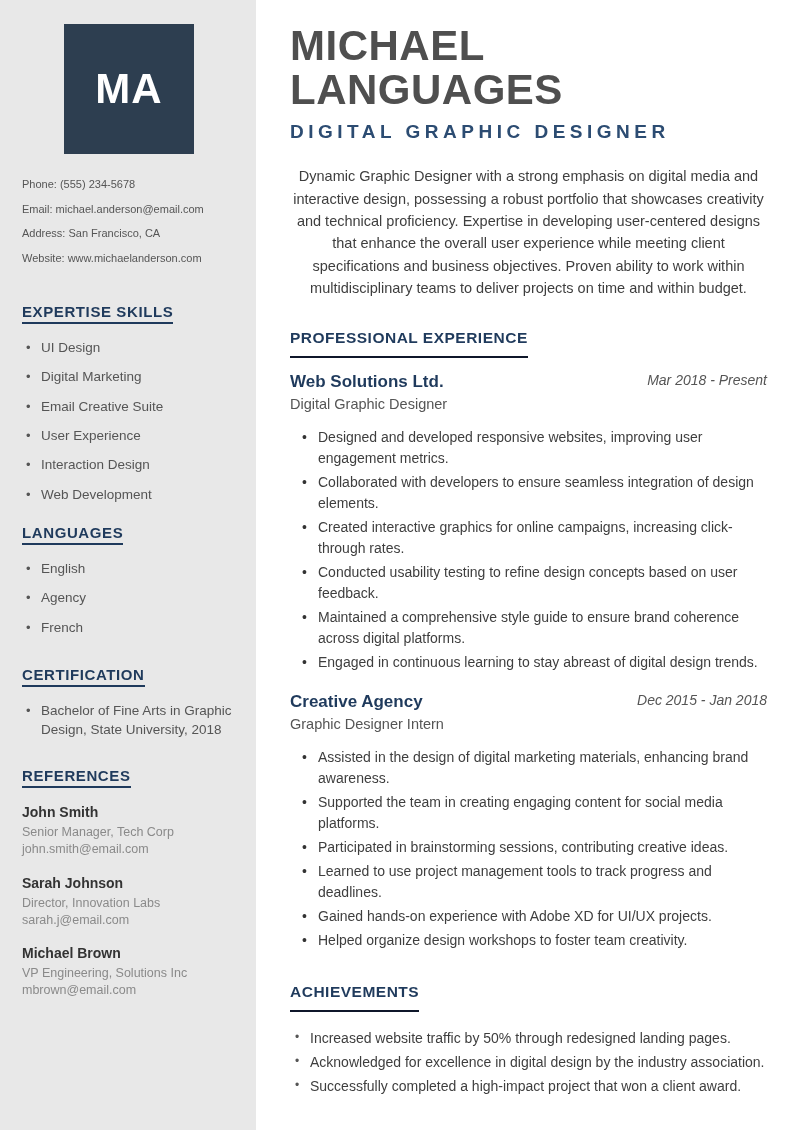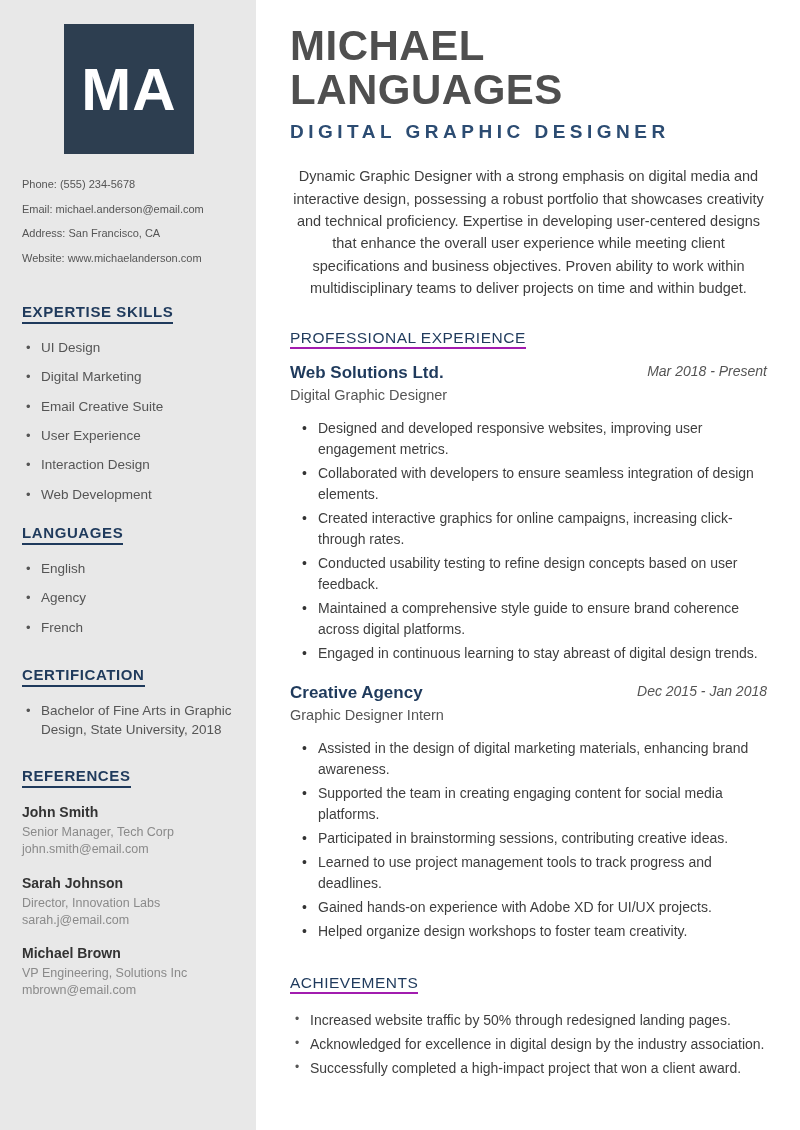--- a/index.html
+++ b/index.html
@@ -18,21 +18,21 @@
     padding: 24px 20px 20px 22px;
     flex-shrink: 0;
   }
   .avatar {
     width: 130px; height: 130px;
     background: #2d3e50;
     margin: 0 auto;
     display: flex; align-items: center; justify-content: center;
   }
   .avatar span {
-    color: #ffffff; font-size: 60px; font-weight: bold; letter-spacing: 1px;
+    color: #ffffff; font-size: 42px; font-weight: bold; letter-spacing: 1px;
   }
   .contact { margin-top: 24px; }
   .contact p {
     font-size: 11px; color: #555555; margin-bottom: 12.5px; line-height: 1.1;
   }
   .side-heading { margin-top: 0; }
   .side-heading span {
     display: inline-block;
     font-size: 15px; font-weight: bold; color: #1f3a5c;
     letter-spacing: 0.6px;
@@ -71,24 +71,24 @@
     font-size: 19px; font-weight: bold; color: #2c4c72;
     letter-spacing: 4.5px;
   }
   .summary {
     margin-top: 22px;
     font-size: 14.5px; line-height: 22.4px; color: #3e3e3e; text-align: center;
   }
   .main-heading { margin-top: 21px; }
   .main-heading span {
     display: inline-block;
-    font-size: 15.5px; font-weight: normal; color: #1f3a5c;
+    font-size: 15.5px; font-weight: bold; color: #1f3a5c;
     letter-spacing: 0.5px;
-    border-bottom: 2px solid #a21caf;
-    padding-bottom: 0;
+    border-bottom: 2px solid #0f172a;
+    padding-bottom: 9px;
   }
   .job { margin-top: 14px; }
   .job-head { display: flex; justify-content: space-between; align-items: flex-start; }
   .company { font-size: 17px; font-weight: bold; color: #1f3a5c; }
   .dates { font-size: 14px; font-style: italic; color: #555555; }
   .role { margin-top: 4px; font-size: 14.5px; color: #555555; }
   .bullets { list-style: none; margin: 15px 0 0 10px; }
   .bullets li {
     font-size: 14px; color: #3e3e3e; line-height: 21px;
     padding-left: 18px; position: relative; margin-bottom: 3px;

